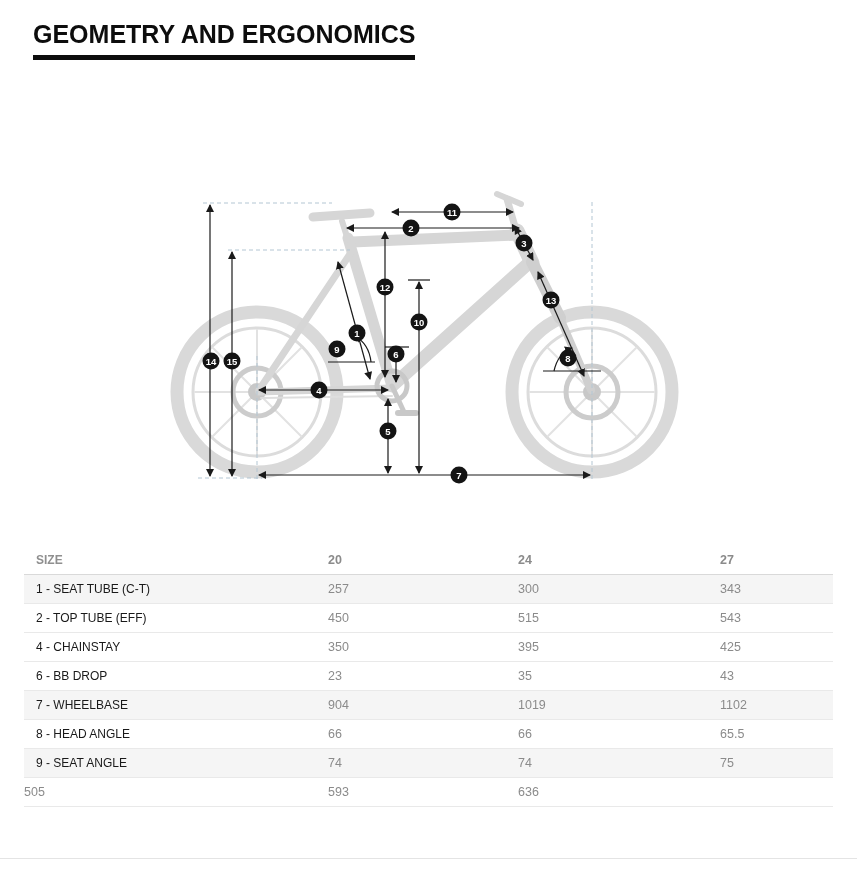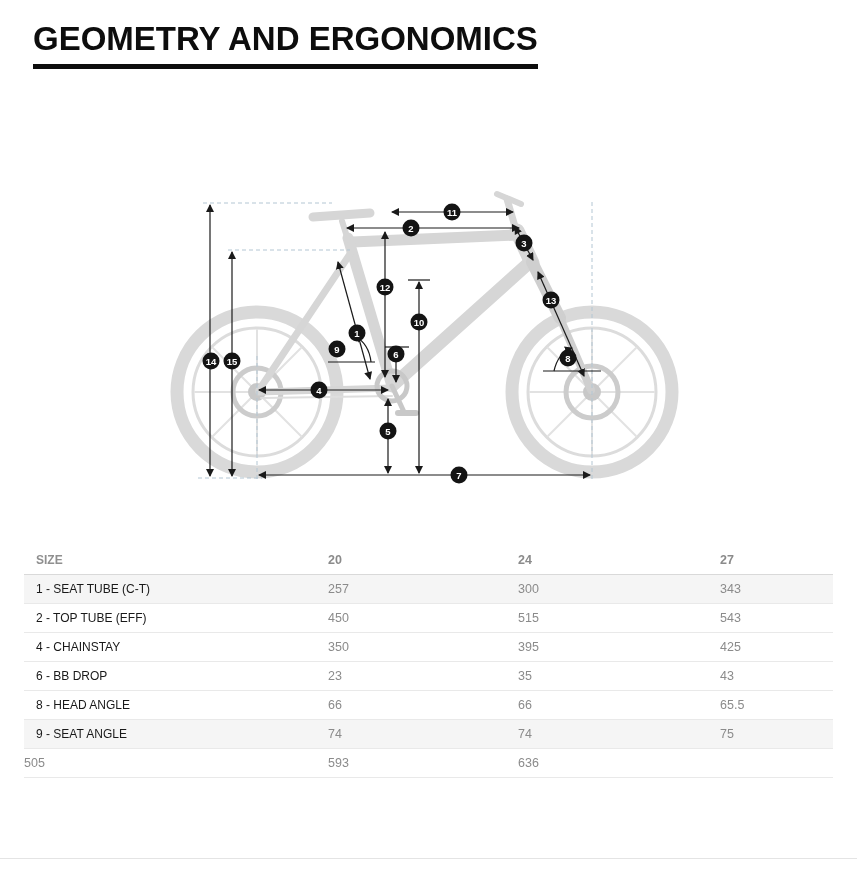--- a/index.html
+++ b/index.html
@@ -7,21 +7,21 @@
   body {
     width:857px; height:869px;
     font-family:"Liberation Sans", sans-serif;
     color:#1a1a1a;
   }
   .page { position:relative; width:857px; height:869px; overflow:hidden; background:#fff; }
 
   .title {
     position:absolute; left:33px; top:20px;
     display:inline-block;
-    font-size:33px; font-weight:800; letter-spacing:0;
+    font-size:25px; font-weight:800; letter-spacing:0;
     color:#0d0d0d; line-height:1.15;
     border-bottom:5px solid #0d0d0d;
     padding-bottom:6px;
     text-transform:uppercase;
   }
 
   svg.diagram { position:absolute; left:0; top:0; }
 
   .spec-table { position:absolute; left:24px; top:546px; width:809px; }
   .t-head, .t-row {
@@ -233,20 +233,26 @@
       <div class="cell-val">350</div>
       <div class="cell-val">395</div>
       <div class="cell-val">425</div>
     </div>
     <div class="t-row">
       <div class="cell-label">6 - BB DROP</div>
       <div class="cell-val">23</div>
       <div class="cell-val">35</div>
       <div class="cell-val">43</div>
     </div>
+    <div class="t-row alt">
+      <div class="cell-label">7 - WHEELBASE</div>
+      <div class="cell-val">904</div>
+      <div class="cell-val">1019</div>
+      <div class="cell-val">1102</div>
+    </div>
     <div class="t-row">
       <div class="cell-label">8 - HEAD ANGLE</div>
       <div class="cell-val">66</div>
       <div class="cell-val">66</div>
       <div class="cell-val">65.5</div>
     </div>
     <div class="t-row alt">
       <div class="cell-label">9 - SEAT ANGLE</div>
       <div class="cell-val">74</div>
       <div class="cell-val">74</div>

